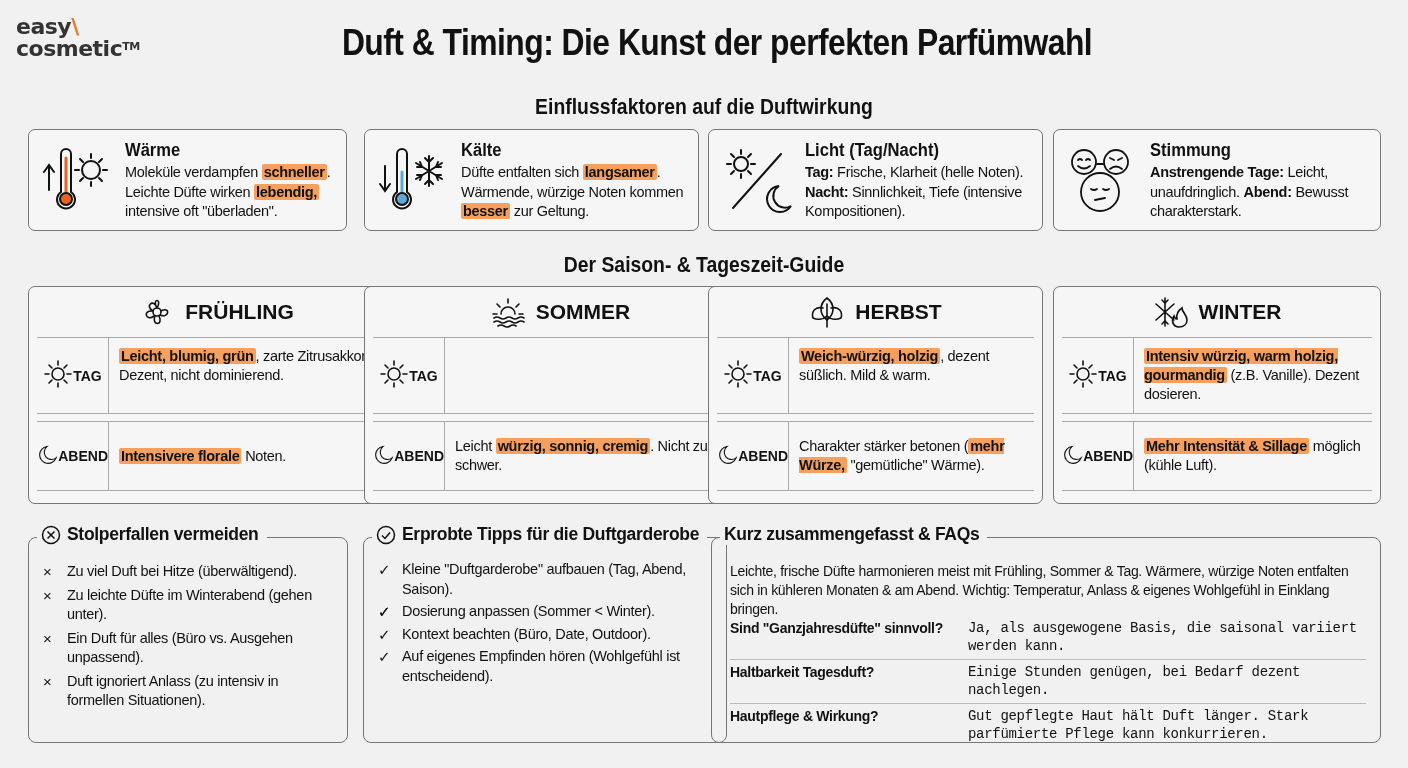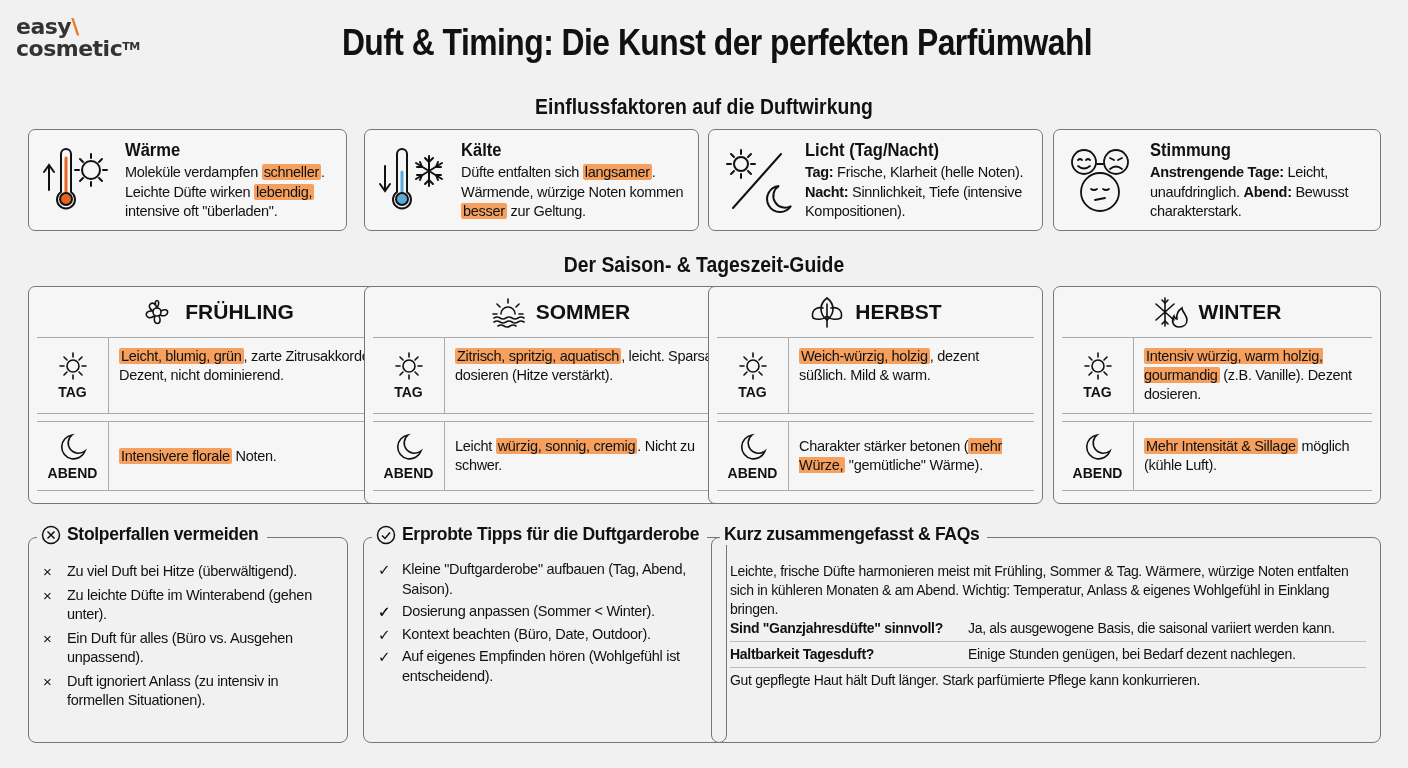--- a/index.html
+++ b/index.html
@@ -32,38 +32,38 @@
   }
   .card {
     position: absolute; background: #f6f6f6;
     border: 1.3px solid #777; border-radius: 7px;
   }
   .factor { top: 129px; height: 102px; }
   .factor .ico { position: absolute; left: 14px; top: 16px; width: 76px; height: 70px; }
   .factor .txt { position: absolute; left: 96px; top: 10px; right: 8px; }
   .factor h3 { font-size: 18px; font-weight: bold; margin-bottom: 2px; transform: scaleX(0.92); transform-origin: 0 0; }
   .factor p { font-size: 14.5px; line-height: 19.5px; letter-spacing: -0.3px; }
-  .hl { background: #f5a05e; font-weight: normal; padding: 0 2px; border-radius: 2px; }
+  .hl { background: #f5a05e; font-weight: bold; padding: 0 2px; border-radius: 2px; }
   b { font-weight: bold; }
 
   .season { top: 286px; height: 218px; }
   .season .head {
     height: 50px; display: flex; align-items: center; justify-content: center; gap: 10px;
     font-size: 21px; font-weight: bold;
   }
   .season .head svg { width: 36px; height: 36px; }
   .season .row {
     position: absolute; left: 8px; right: 8px; display: flex;
     border-top: 1.3px solid #aaa; border-bottom: 1.3px solid #aaa;
   }
   .season .row.tag { top: 50px; height: 77px; }
   .season .row.abend { top: 134px; height: 70px; }
   .season .row .lbl {
     width: 72px; border-right: 1.3px solid #aaa;
-    display: flex; flex-direction: column; align-items: center; justify-content: center;
+    display: flex; flex-direction: row; align-items: center; justify-content: center;
     font-size: 14px; font-weight: bold;
   }
   .season .row .lbl svg { width: 30px; height: 30px; margin-bottom: 3px; }
   .season .row .desc {
     flex: 1; padding: 8px 10px; font-size: 14.5px; line-height: 19px; letter-spacing: -0.3px;
     display: flex; align-items: center;
   }
   .season .row.tag .desc { align-items: flex-start; padding-top: 9px; }
 
   .box {
@@ -77,21 +77,21 @@
   }
   .box .legend svg { width: 20px; height: 20px; }
   .box ul { list-style: none; position: absolute; left: 14px; right: 10px; top: 24px; }
   .box li { position: relative; padding-left: 24px; font-size: 14.5px; line-height: 19.5px; letter-spacing: -0.3px; margin-bottom: 4px; }
   .box li .mk { position: absolute; left: 0; top: 0; font-size: 15px; }
   .faq-intro { position: absolute; left: 18px; right: 14px; top: 24px; font-size: 14px; line-height: 19px; letter-spacing: -0.3px; }
   .faq-table { position: absolute; left: 18px; right: 14px; top: 78px; }
   .faq-row { display: flex; border-bottom: 1.3px solid #bbb; padding: 3px 0 4px; font-size: 14px; line-height: 18px; letter-spacing: -0.3px; }
   .faq-row:last-child { border-bottom: none; }
   .faq-row .q { width: 238px; font-weight: bold; flex: none; }
-  .faq-row .a { flex: 1; }
+  .faq-row .a { flex: 1; font-family: Liberation Mono, monospace; }
 </style>
 </head>
 <body>
 
 <div class="logo">
   <div><span>easy</span><span class="slash">\</span></div>
   <div><span>cosmetic</span><sup>TM</sup></div>
 </div>
 
 <h1 class="title">Duft &amp; Timing: Die Kunst der perfekten Parfümwahl</h1>
@@ -222,23 +222,20 @@
     </svg>
     <span>SOMMER</span>
   </div>
   <div class="row tag">
     <div class="lbl">
         <svg>
           <use href="#sun-sym"></use>
         </svg>
         <span>TAG</span>
       </div>
-    <div class="desc">
-        <div><span></span><span class="hl">Zitrisch, spritzig, aquatisch</span><span>, leicht. Sparsam dosieren (Hitze verstärkt).</span></div>
-      </div>
   </div>
   <div class="row abend">
     <div class="lbl">
         <svg>
           <use href="#moon-sym"></use>
         </svg>
         <span>ABEND</span>
       </div>
     <div class="desc">
         <div><span>Leicht </span><span class="hl">würzig, sonnig, cremig</span><span>. Nicht zu schwer.</span></div>
@@ -353,16 +350,17 @@
   <div class="faq-table">
     <div class="faq-row">
         <div class="q">Sind "Ganzjahresdüfte" sinnvoll?</div>
         <div class="a">Ja, als ausgewogene Basis, die saisonal variiert werden kann.</div>
       </div>
     <div class="faq-row">
         <div class="q">Haltbarkeit Tagesduft?</div>
         <div class="a">Einige Stunden genügen, bei Bedarf dezent nachlegen.</div>
       </div>
     <div class="faq-row">
+        <div class="q">Hautpflege &amp; Wirkung?</div>
         <div class="a">Gut gepflegte Haut hält Duft länger. Stark parfümierte Pflege kann konkurrieren.</div>
       </div>
   </div>
 </div>
 
 </body></html>

